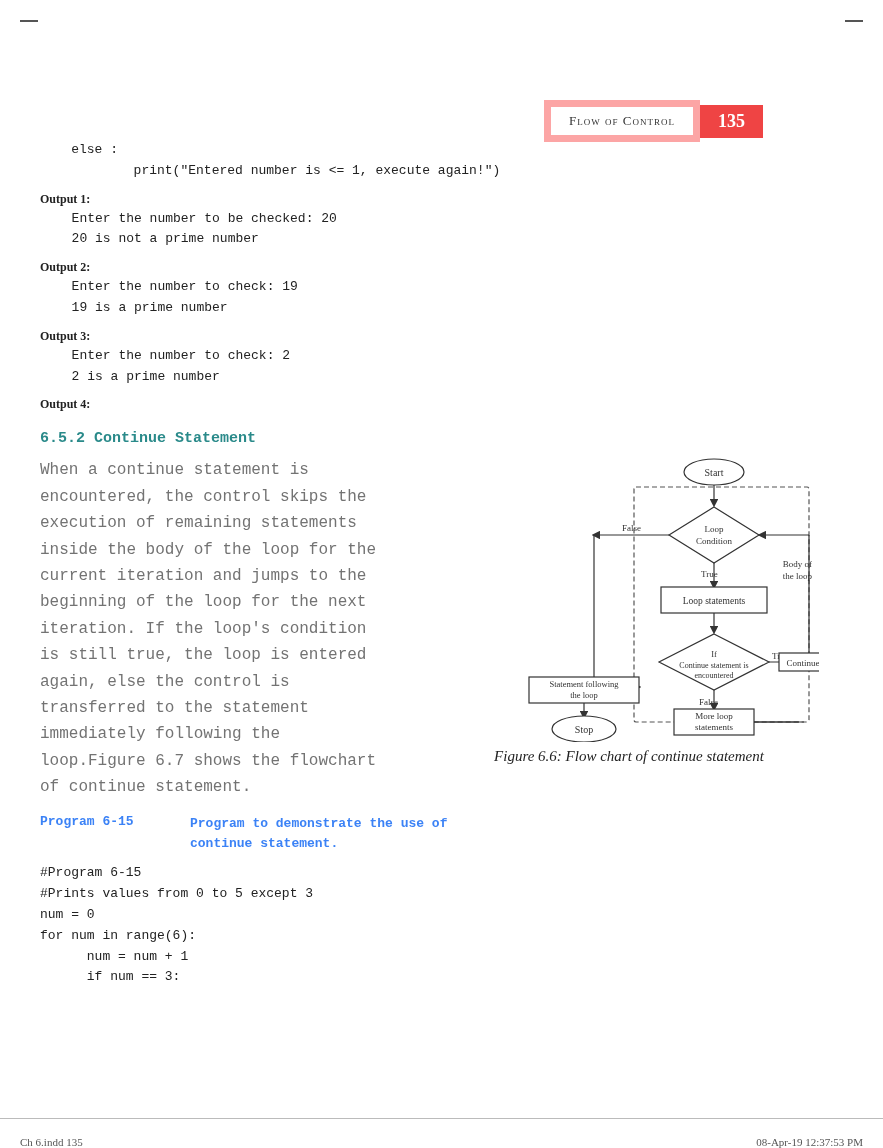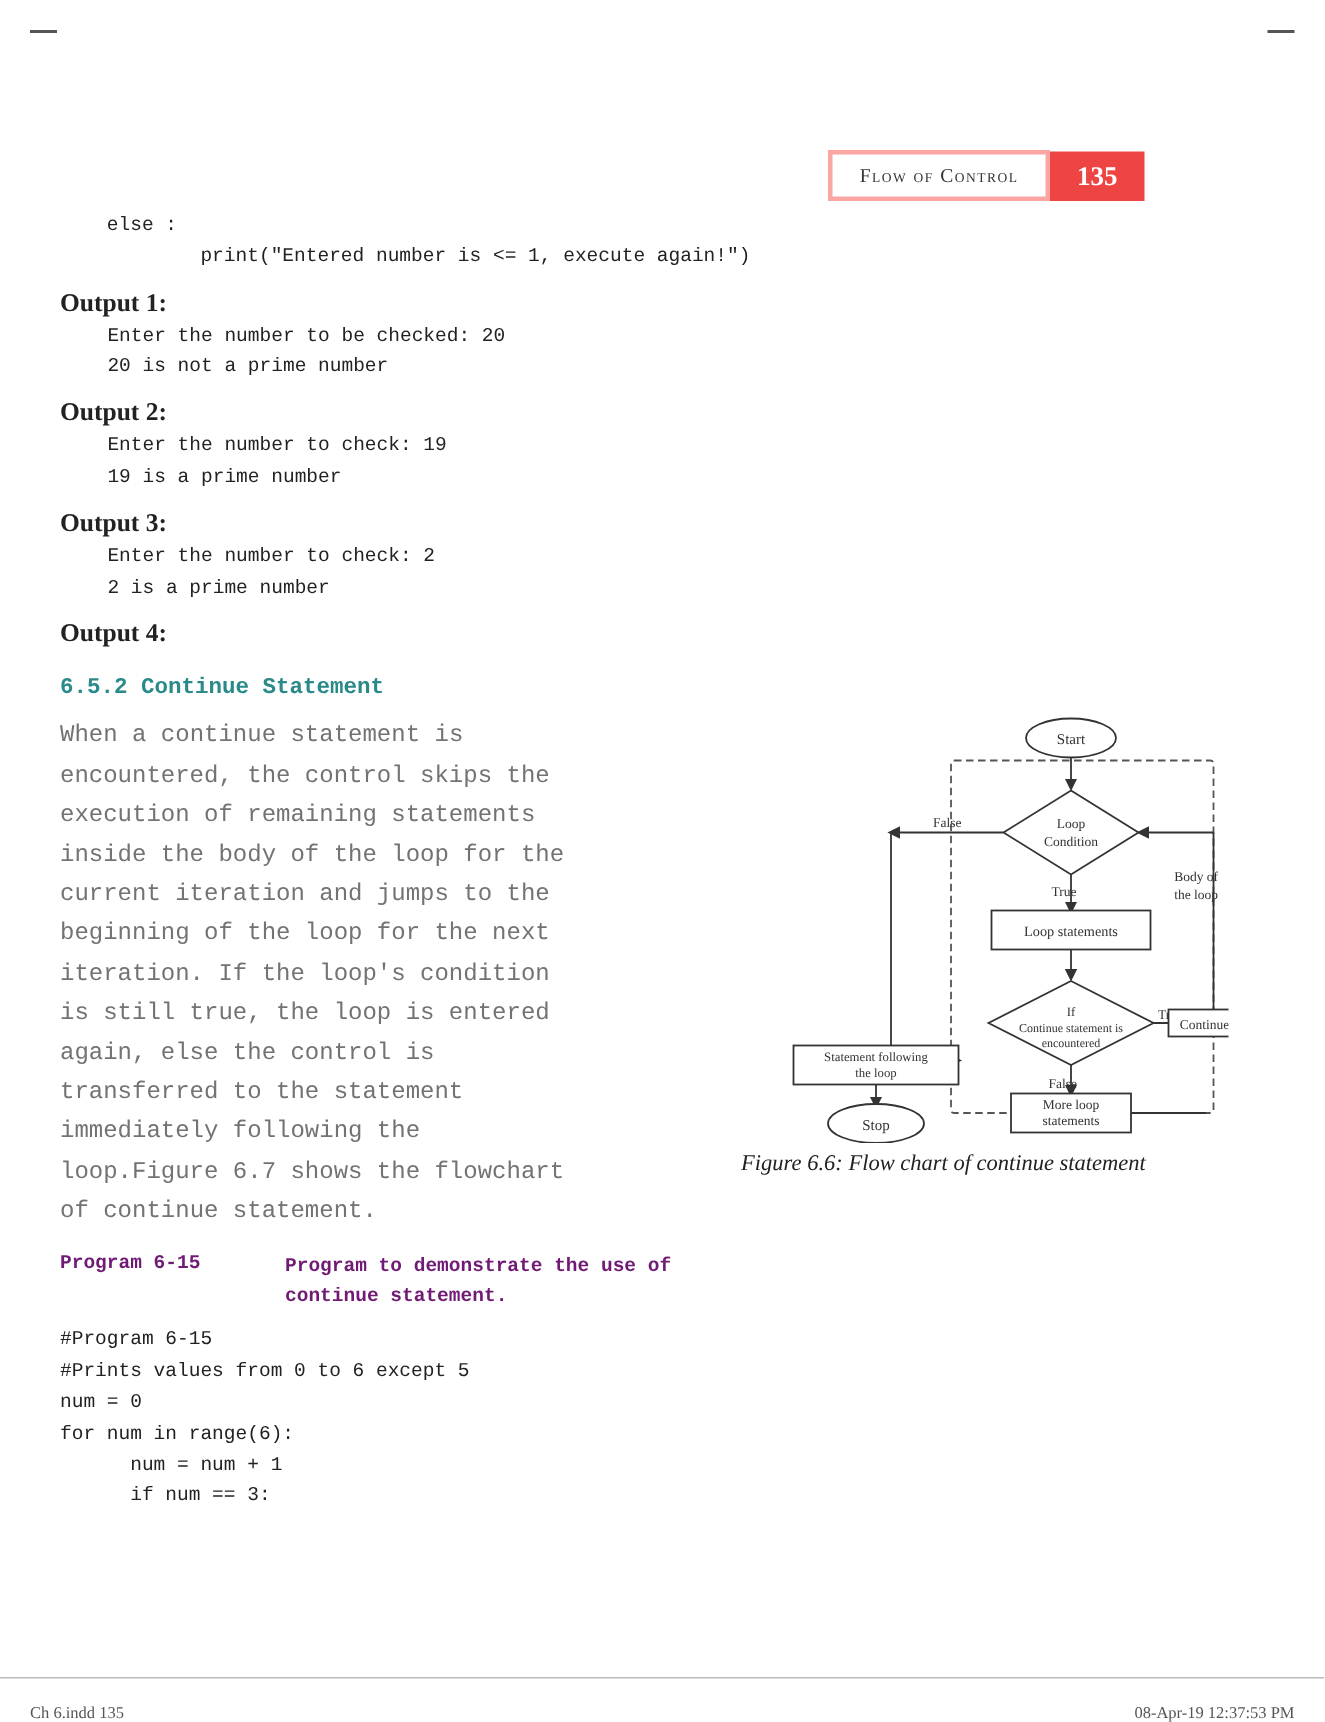--- a/index.html
+++ b/index.html
@@ -15,21 +15,21 @@
     
     .chapter-header {
       position: absolute;
       top: 100px;
       right: 0;
       display: flex;
       align-items: center;
     }
     .chapter-title-box {
       background: #fff;
-      border: 3px solid #fca5a5;
+      border: 7px solid #fca5a5;
       padding: 6px 18px;
       font-size: 13px;
       font-variant: small-caps;
       letter-spacing: 1px;
       color: #333;
     }
     .page-number-box {
       background: #ef4444;
       color: #fff;
       font-size: 18px;
@@ -58,21 +58,21 @@
       font-size: 13px;
       color: #222;
       line-height: 1.6;
       margin-bottom: 4px;
       white-space: pre;
     }
 
     
     .output-label {
       font-family: Georgia, serif;
-      font-size: 17px;
+      font-size: 12px;
       font-weight: bold;
       margin: 10px 0 2px 0;
       color: #222;
     }
     .output-code {
       font-family: 'Courier New', Courier, monospace;
       font-size: 13px;
       color: #222;
       line-height: 1.6;
       margin-left: 16px;
@@ -120,21 +120,21 @@
     .flowchart-svg {
       width: 380px;
       height: 285px;
     }
 
     
     .program-heading {
       display: flex;
       gap: 30px;
       margin: 14px 0 10px 0;
-      color: #701a75;
+      color: #3b82f6;
       font-family: 'Courier New', Courier, monospace;
     }
     .prog-num {
       font-size: 13px;
       font-weight: bold;
       flex: 0 0 120px;
     }
     .prog-desc {
       font-size: 13px;
       font-weight: bold;
@@ -311,21 +311,21 @@
       <div class="flowchart-caption">Figure 6.6: Flow chart of continue statement</div>
     </div>
   </div>
 
   <div class="program-heading">
     <div class="prog-num">Program 6-15</div>
     <div class="prog-desc">Program to demonstrate the use of<br>continue statement.</div>
   </div>
 
   <div class="code-block">#Program 6-15
-#Prints values from 0 to 6 except 5
+#Prints values from 0 to 5 except 3
 num = 0
 for num in range(6):
       num = num + 1
       if num == 3:</div>
 
 </div>
 
 <div class="footer">
   <span class="footer-left">Ch 6.indd   135</span>
   <span class="footer-right">08-Apr-19   12:37:53 PM</span>

